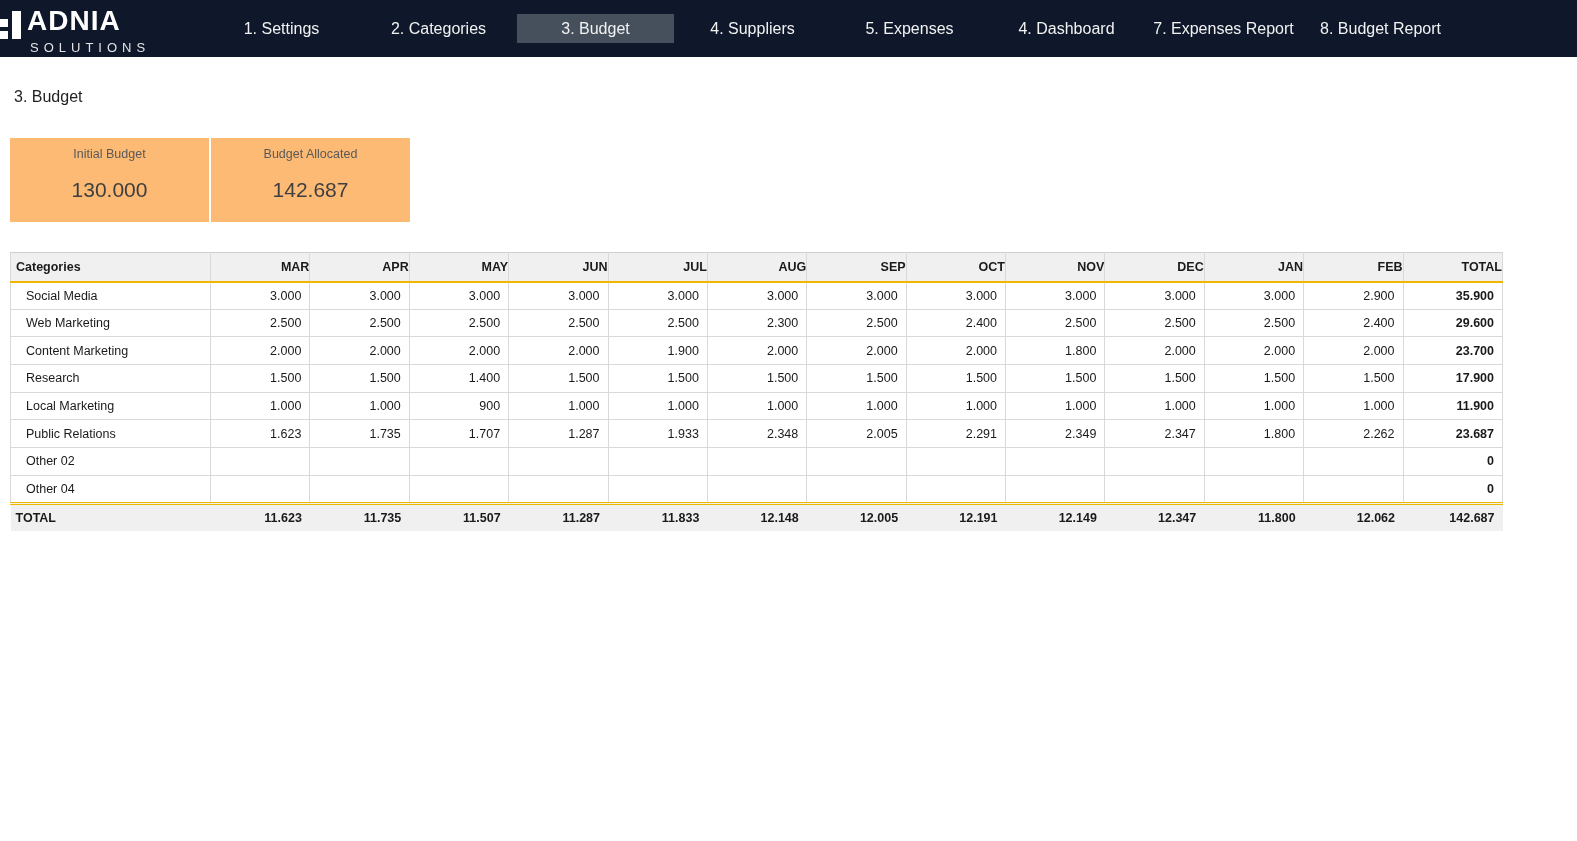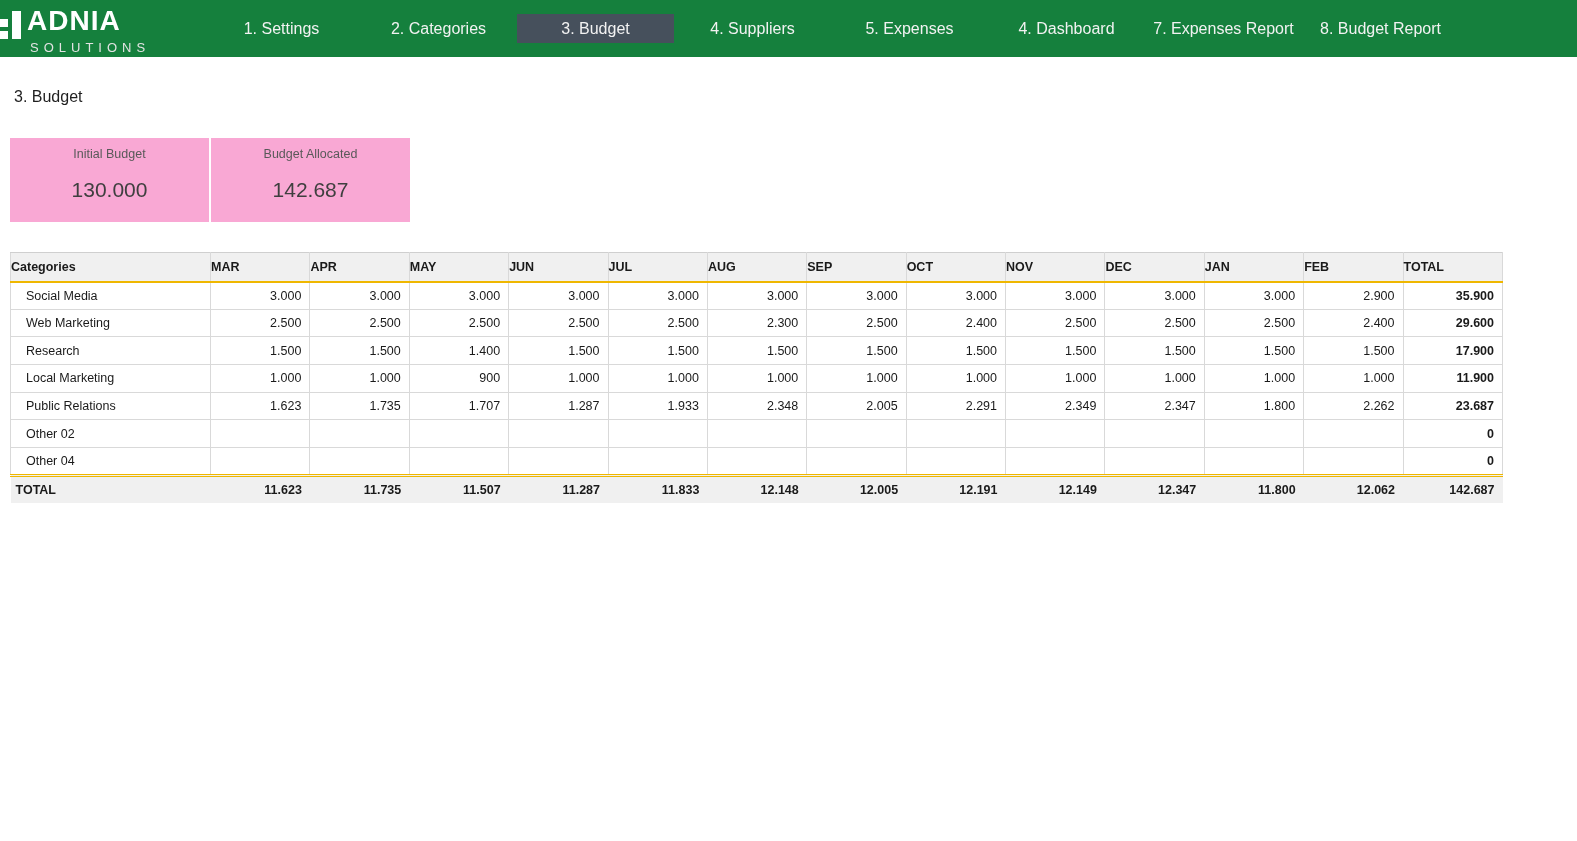--- a/index.html
+++ b/index.html
@@ -1,21 +1,21 @@
 <!DOCTYPE html>
 <html><head>
 <meta charset="utf-8">
 <style>
   * { margin: 0; padding: 0; box-sizing: border-box; }
   html, body { width: 1577px; height: 841px; background: #ffffff;
     font-family: "Liberation Sans", sans-serif; overflow: hidden; }
 
   
   .navbar { position: absolute; left: 0; top: 0; width: 1577px; height: 57px;
-    background: #15803d; display: flex; align-items: center; }
+    background: #0f172a; display: flex; align-items: center; }
   .logo { position: relative; width: 200px; height: 57px; flex: 0 0 auto; }
   .logo-icon span { position: absolute; background: #ffffff; }
   .logo-icon .d1 { left: 0; top: 19px; width: 8px; height: 8px; }
   .logo-icon .d2 { left: 0; top: 31px; width: 8px; height: 8px; }
   .logo-icon .bar { left: 12px; top: 11px; width: 9px; height: 28px; }
   .logo-brand { position: absolute; left: 27px; top: 5px; color: #ffffff;
     font-size: 28px; font-weight: bold; letter-spacing: 1px; }
   .logo-sub { position: absolute; left: 30px; top: 40px; color: #e3e3e3;
     font-size: 13px; letter-spacing: 5px; }
   .nav-tabs { position: absolute; left: 203px; top: 0; height: 57px;
@@ -24,34 +24,34 @@
     justify-content: center; color: #f2f2f2; font-size: 16px; cursor: pointer;
     white-space: nowrap; }
   .tab.active { background: #46505C; }
 
   
   .page-title { position: absolute; left: 14px; top: 88px; font-size: 16px;
     color: #1f1f1f; }
 
   
   .cards { position: absolute; left: 10px; top: 138px; display: flex; gap: 2px; }
-  .card { width: 199px; height: 84px; background: #f9a8d4; text-align: center; }
+  .card { width: 199px; height: 84px; background: #fdba74; text-align: center; }
   .card-label { margin-top: 9px; font-size: 12.5px; color: #595959; }
   .card-value { margin-top: 17px; font-size: 21px; color: #3f3f3f; }
 
   
   .budget-table { position: absolute; left: 10px; top: 252px; width: 1493px;
     border-collapse: collapse; table-layout: fixed; font-size: 12.5px;
     color: #1a1a1a; }
   .budget-table col.c-cat { width: 200px; }
   .budget-table thead th { height: 29px; background: #f0f0f0; font-weight: bold;
-    text-align: left; border-top: 1px solid #cfcfcf;
+    text-align: right; border-top: 1px solid #cfcfcf;
     border-left: 1px solid #d9d9d9; border-right: 1px solid #d9d9d9;
     border-bottom: 2px solid #EFB700; }
-  .budget-table thead th.cat { text-align: left; }
+  .budget-table thead th.cat { text-align: left; padding-left: 5px; }
   .budget-table tbody td { height: 27.7px; background: #ffffff;
     border: 1px solid #d9d9d9; border-top: none; }
   .budget-table td.cat { text-align: left; padding-left: 15px; }
   .budget-table td.num { text-align: right; padding-right: 8px; }
   .budget-table .rowtotal { font-weight: bold; }
   .budget-table tfoot td { height: 28px; background: #f0f0f0; font-weight: bold;
     border: none; border-top: 3px double #EFB700; }
   .budget-table tfoot td.cat { padding-left: 5px; }
 </style>
 </head>
@@ -154,20 +154,36 @@
         <td class="num">2.300</td>
         <td class="num">2.500</td>
         <td class="num">2.400</td>
         <td class="num">2.500</td>
         <td class="num">2.500</td>
         <td class="num">2.500</td>
         <td class="num">2.400</td>
         <td class="num rowtotal">29.600</td>
       </tr>
       <tr>
+        <td class="cat">Content Marketing</td>
+        <td class="num">2.000</td>
+        <td class="num">2.000</td>
+        <td class="num">2.000</td>
+        <td class="num">2.000</td>
+        <td class="num">1.900</td>
+        <td class="num">2.000</td>
+        <td class="num">2.000</td>
+        <td class="num">2.000</td>
+        <td class="num">1.800</td>
+        <td class="num">2.000</td>
+        <td class="num">2.000</td>
+        <td class="num">2.000</td>
+        <td class="num rowtotal">23.700</td>
+      </tr>
+      <tr>
         <td class="cat">Research</td>
         <td class="num">1.500</td>
         <td class="num">1.500</td>
         <td class="num">1.400</td>
         <td class="num">1.500</td>
         <td class="num">1.500</td>
         <td class="num">1.500</td>
         <td class="num">1.500</td>
         <td class="num">1.500</td>
         <td class="num">1.500</td>

